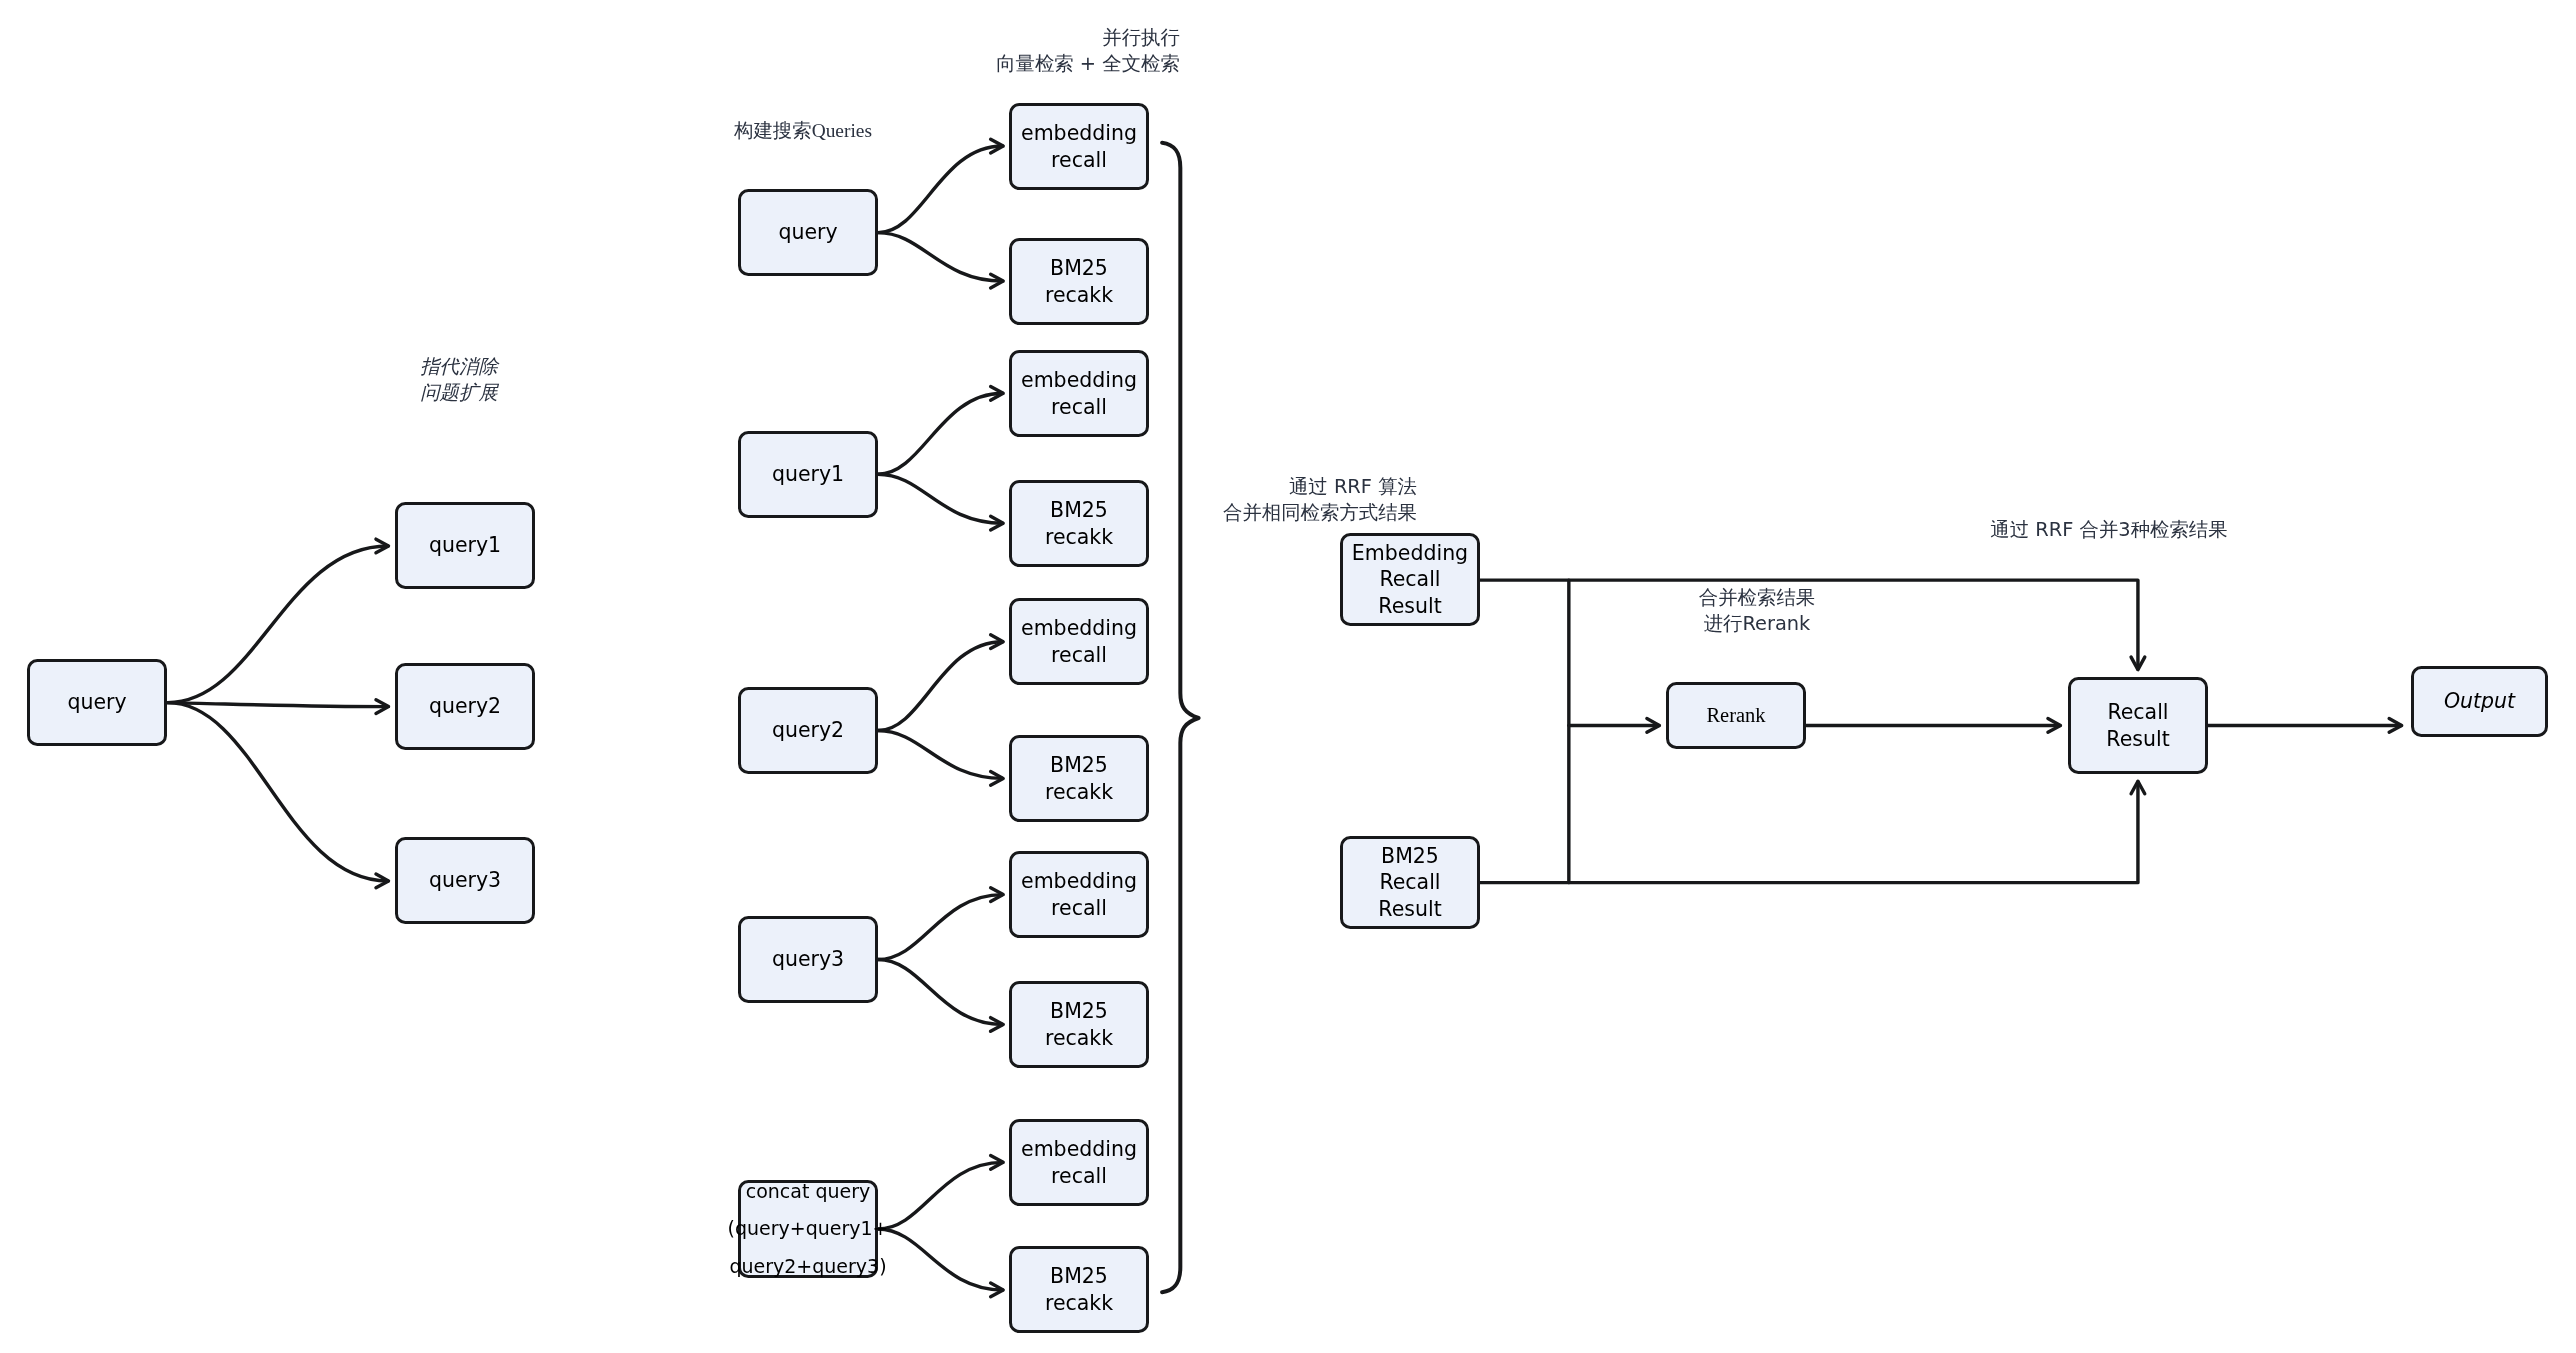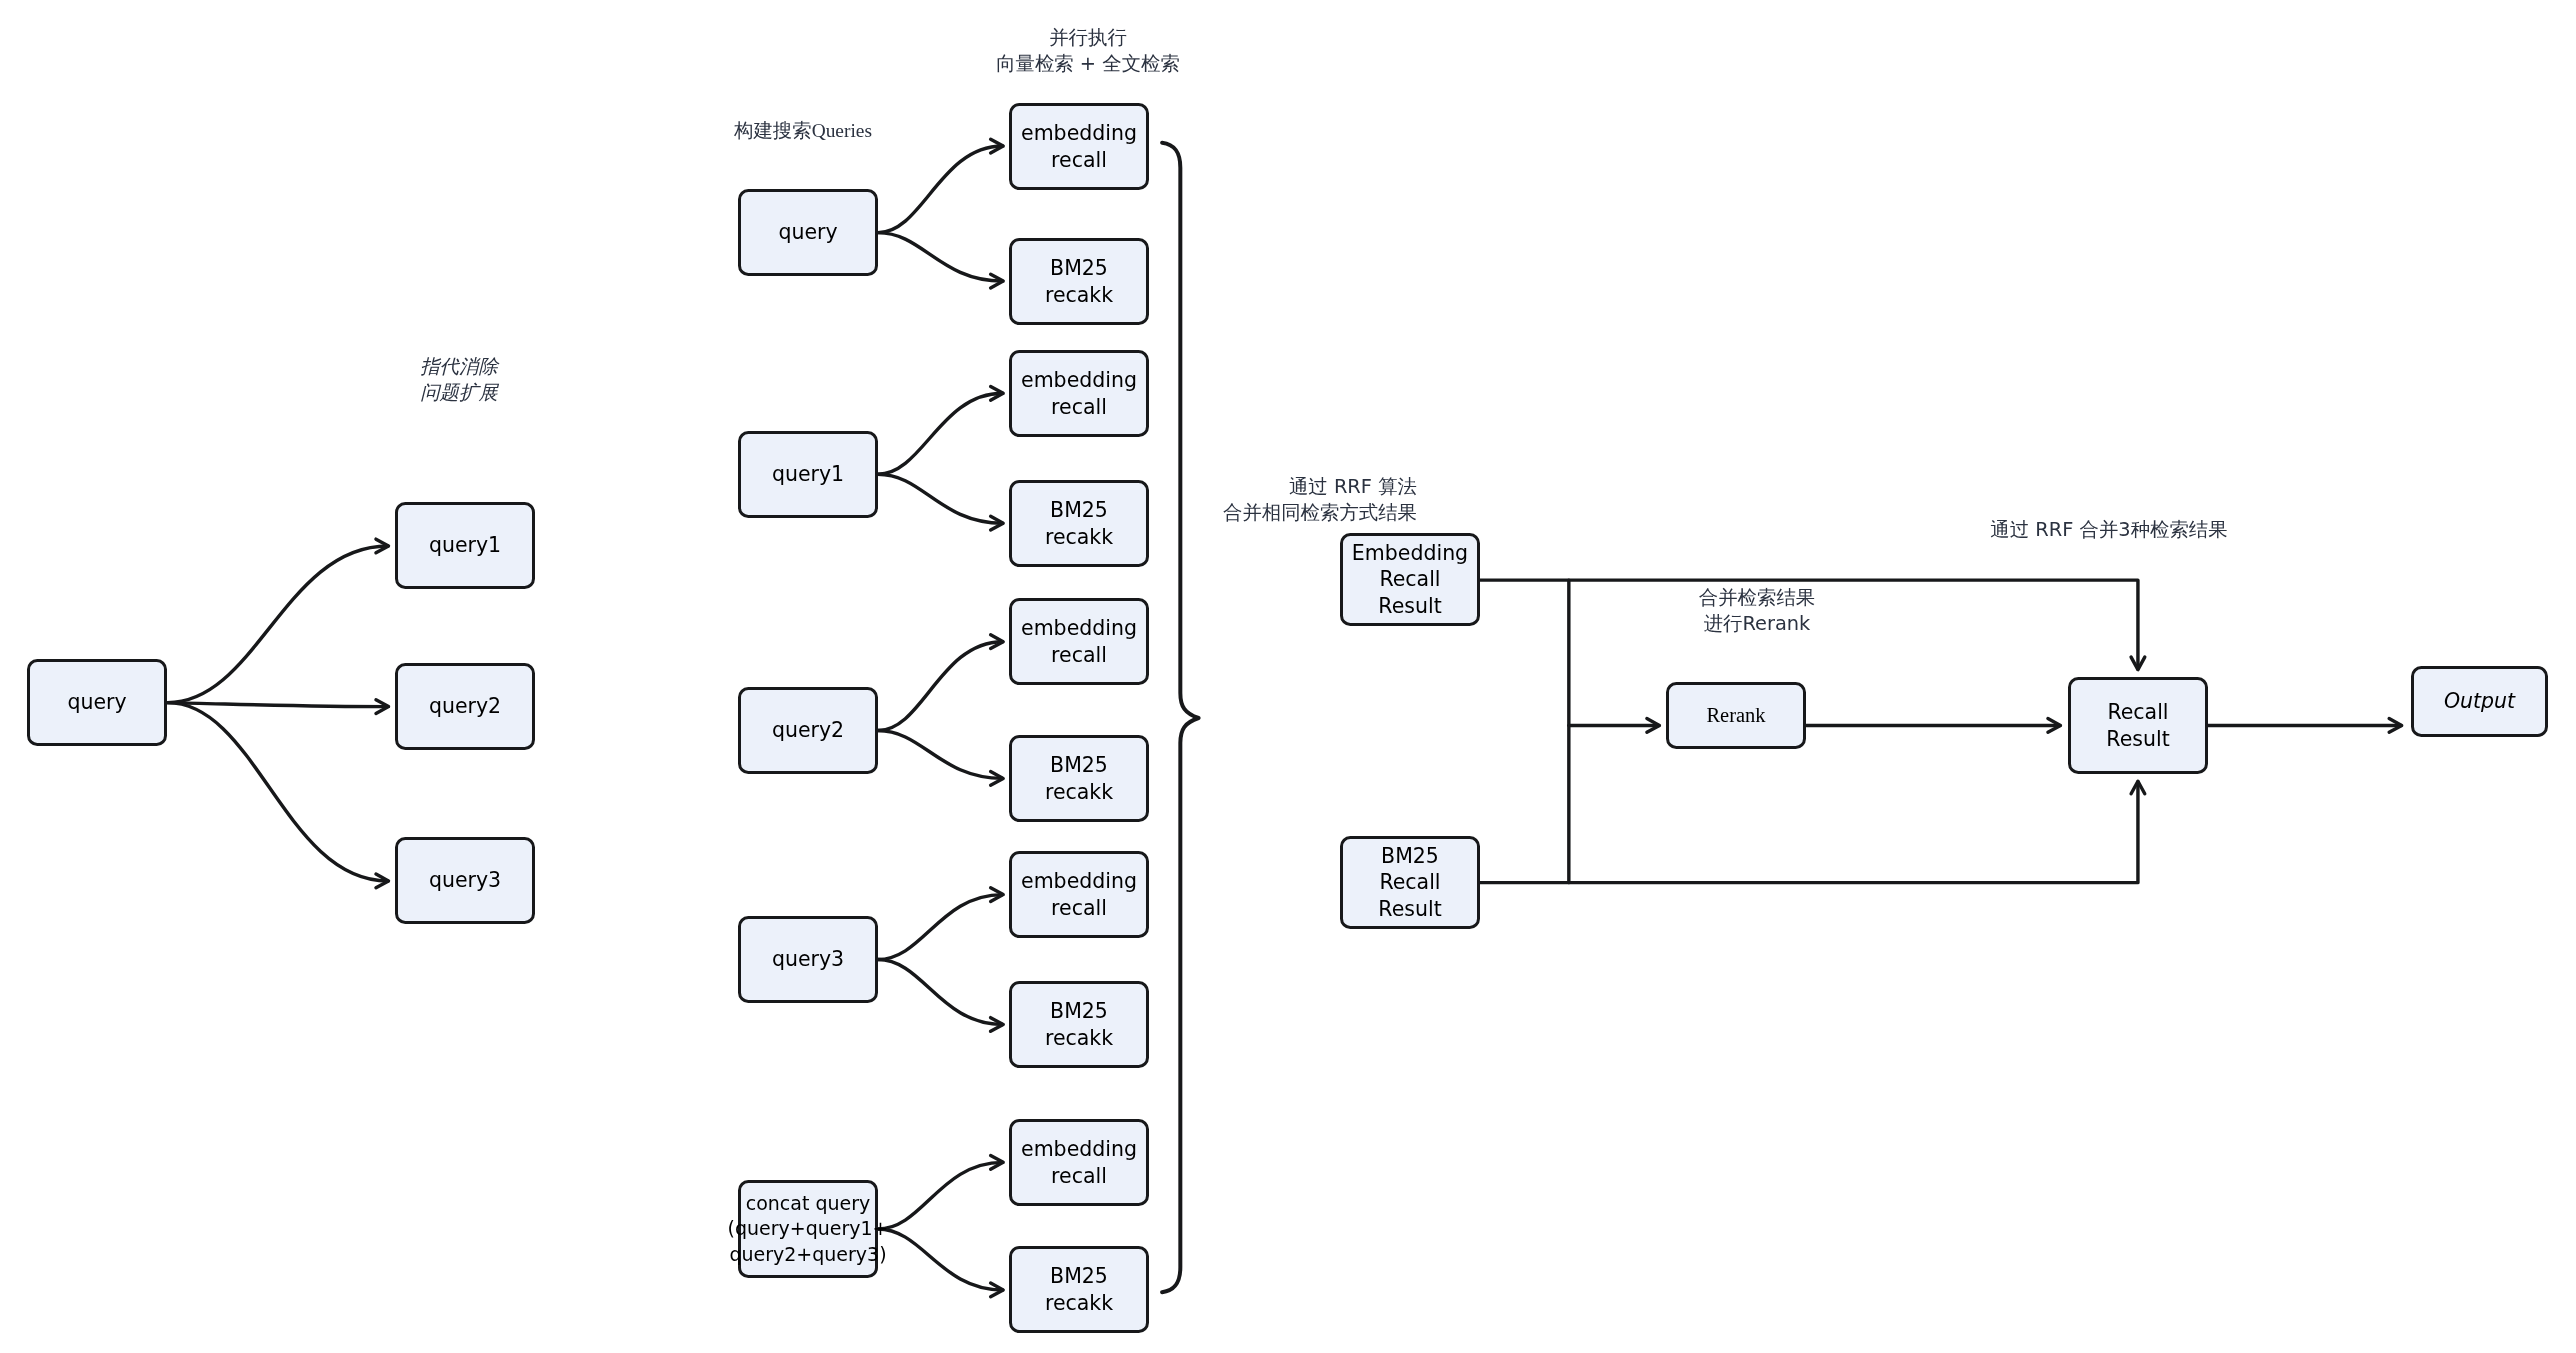--- a/index.html
+++ b/index.html
@@ -76,21 +76,21 @@
       </div>
       <div class="node" style="left: 738px; top: 431px; width: 140px; height: 87px;">
         <span>query1</span>
       </div>
       <div class="node" style="left: 738px; top: 687px; width: 140px; height: 87px;">
         <span>query2</span>
       </div>
       <div class="node" style="left: 738px; top: 916px; width: 140px; height: 87px;">
         <span>query3</span>
       </div>
-      <div class="node small" style="left: 738px; top: 1180px; width: 140px; height: 98px;">
+      <div class="node small" style="left: 738px; top: 1180px; width: 140px; height: 98px; gap: 12px;">
         <span>concat query</span>
         <span>(query+query1+</span>
         <span>query2+query3)</span>
       </div>
       <div class="node" style="left: 1009px; top: 103px; width: 140px; height: 87px;">
         <span>embedding</span>
         <span>recall</span>
       </div>
       <div class="node" style="left: 1009px; top: 238px; width: 140px; height: 87px;">
         <span>BM25</span>
@@ -150,21 +150,21 @@
       </div>
     </div>
   <div id="label-layer">
       <div class="flabel" style="left: 459px; top: 380px; font-style: italic;">
         <div>指代消除</div>
         <div>问题扩展</div>
       </div>
       <div class="flabel" style="left: 803px; top: 131px; font-family: Liberation Serif, serif;">
         <div>构建搜索Queries</div>
       </div>
-      <div class="flabel" style="left: 1088px; top: 51px;">
+      <div class="flabel" style="left: 1088px; top: 51px; text-align: right;">
         <div>并行执行</div>
         <div>向量检索 + 全文检索</div>
       </div>
       <div class="flabel" style="left: 1320px; top: 500px; text-align: right;">
         <div>通过 RRF 算法</div>
         <div>合并相同检索方式结果</div>
       </div>
       <div class="flabel" style="left: 1757px; top: 611px;">
         <div>合并检索结果</div>
         <div>进行Rerank</div>

